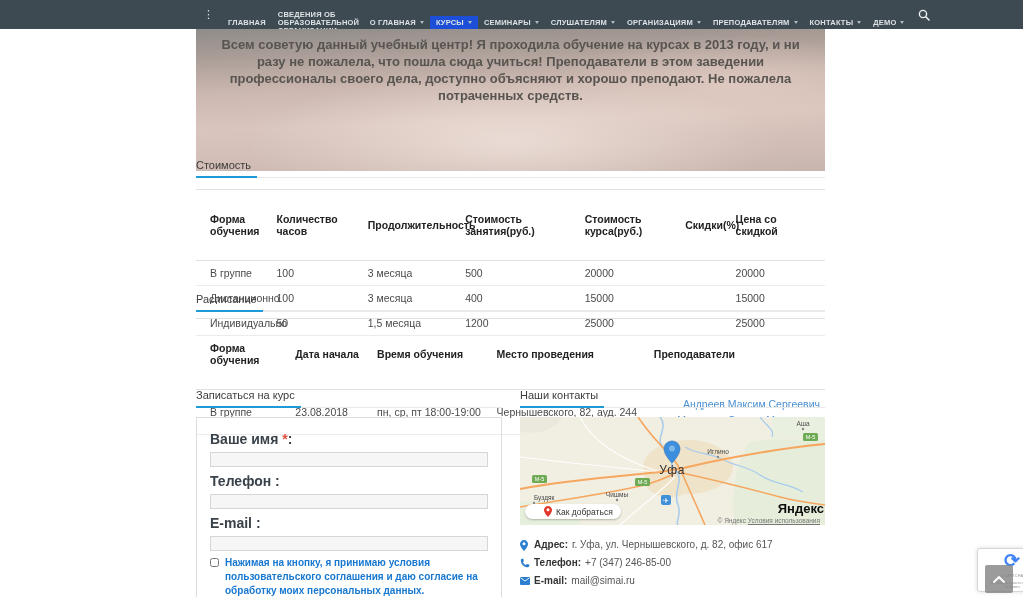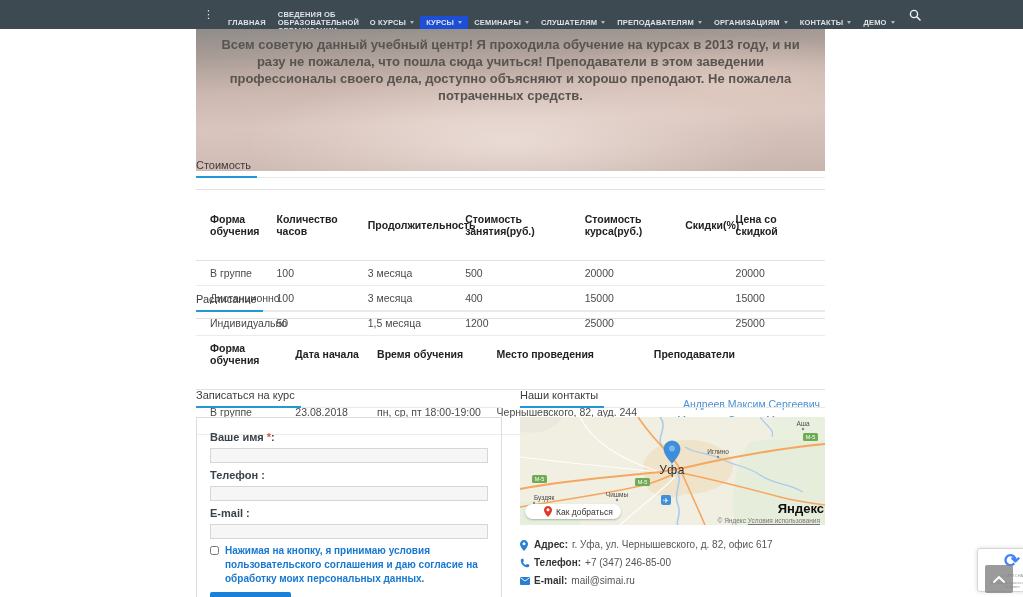--- a/index.html
+++ b/index.html
@@ -57,21 +57,21 @@
   td { font-size:10.5px; color:#4a4a4a; border-bottom:1px solid #ebebeb; padding:6px 5px; }
   th:first-child, td:first-child { padding-left:14px; }
   .pricing  { position:absolute; left:196px; top:155px; width:629px; }
   .pricing table { margin-top:11px; }
   .schedule { position:absolute; left:196px; top:289px; width:629px; }
   .schedule table { margin-top:6px; }
   .teacher-link { display:block; color:#4a90d2; text-decoration:none; line-height:16px; cursor:pointer;text-align:right; }
   
   .signup { position:absolute; left:196px; top:385px; width:306px; }
   .form-box { margin-top:9px; border:1px solid #ddd; padding:13px 13px 8px; }
-  .form-label { display:block; font-size:11px; font-weight:bold; color:#39424a; margin:6px 0 5px; }
+  .form-label { display:block; font-size:14px; font-weight:bold; color:#39424a; margin:6px 0 5px; }
   .form-label:first-child { margin-top:0; }
   .req { color:#e04f3f; }
   .form-input {
     display:block; width:100%; height:15px; background:#f6f6f6;
     border:1px solid #d6d6d6; margin-bottom:4px; font-size:10px; padding:0 4px; color:#444;
   }
   .consent { display:flex; align-items:flex-start; margin:5px 0 4px; }
   .consent input { width:9px; height:9px; margin:2px 6px 0 0; }
   .consent-text { font-size:10px; line-height:14px; font-weight:bold; color:#1878d0; }
   .submit-btn {
@@ -117,41 +117,41 @@
 <div class="nav">
   <div class="nav-dots">⋮</div>
   <div class="nav-item">
     <span>ГЛАВНАЯ</span>
   </div>
   <div class="nav-item multiline">
     <span>СВЕДЕНИЯ ОБ ОБРАЗОВАТЕЛЬНОЙ ОРГАНИЗАЦИИ</span>
     <span class="caret"></span>
   </div>
   <div class="nav-item">
-    <span>О КУРСЫ</span>
+    <span>О ГЛАВНАЯ</span>
     <span class="caret"></span>
   </div>
   <div class="nav-item active">
     <span>КУРСЫ</span>
     <span class="caret"></span>
   </div>
   <div class="nav-item">
     <span>СЕМИНАРЫ</span>
     <span class="caret"></span>
   </div>
   <div class="nav-item">
     <span>СЛУШАТЕЛЯМ</span>
     <span class="caret"></span>
   </div>
   <div class="nav-item">
+    <span>ОРГАНИЗАЦИЯМ</span>
+    <span class="caret"></span>
+  </div>
+  <div class="nav-item">
     <span>ПРЕПОДАВАТЕЛЯМ</span>
-    <span class="caret"></span>
-  </div>
-  <div class="nav-item">
-    <span>ОРГАНИЗАЦИЯМ</span>
     <span class="caret"></span>
   </div>
   <div class="nav-item">
     <span>КОНТАКТЫ</span>
     <span class="caret"></span>
   </div>
   <div class="nav-item">
     <span>ДЕМО</span>
     <span class="caret"></span>
   </div>

